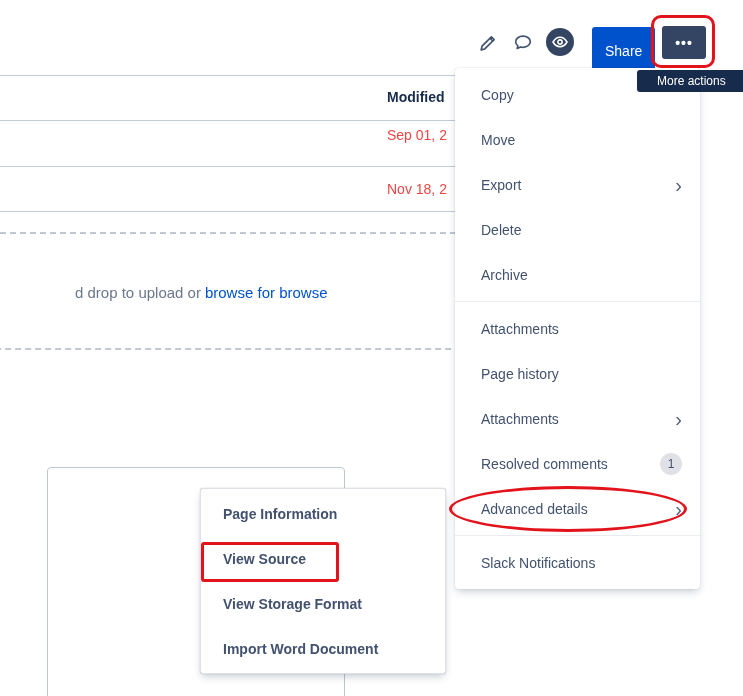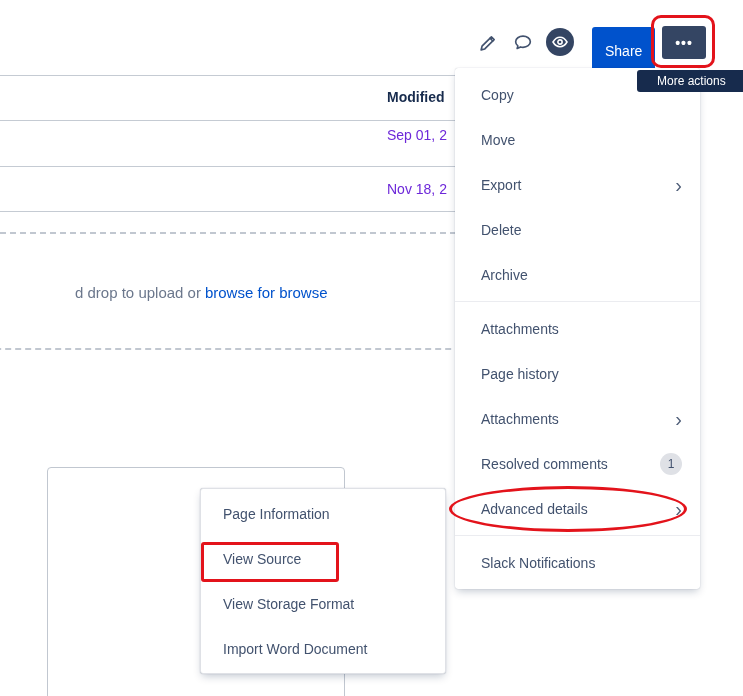--- a/index.html
+++ b/index.html
@@ -8,21 +8,21 @@
     width: 743px; height: 696px;
     background: #ffffff;
     font-family: "Liberation Sans", sans-serif;
     -webkit-font-smoothing: antialiased;
   }
   .stage { position: relative; width: 743px; height: 696px; overflow: hidden; background: #fff; }
 
   
   .hline { position: absolute; left: 0; width: 456px; height: 1px; background: #C5CBD3; z-index: 1; }
   .th { position: absolute; left: 387px; top: 89px; font-size: 14px; font-weight: 700; color: #172B4D; z-index: 1; white-space: nowrap; }
-  .cell { position: absolute; left: 387px; font-size: 14px; color: #6d28d9; z-index: 1; white-space: nowrap; }
+  .cell { position: absolute; left: 387px; font-size: 14px; color: #ef4444; z-index: 1; white-space: nowrap; }
 
   
   .dropzone { position: absolute; left: -24px; top: 232px; width: 494px; height: 118px;
               border: 2px dashed #C1C7D0; border-radius: 4px; z-index: 0; }
   .dropzone-text { position: absolute; left: 75px; top: 284px; font-size: 15px; color: #6B778C; z-index: 1; white-space: nowrap; }
   .browse { color: #0052CC; text-decoration: none; cursor: pointer; margin-left: 4px; }
 
   
   .panel { position: absolute; left: 47px; top: 467px; width: 298px; height: 260px;
            border: 1px solid #C1C7D0; border-radius: 4px; z-index: 1; background: transparent; }
@@ -57,21 +57,21 @@
   .chevron { color: #505F79; font-size: 20px; line-height: 1; font-weight: 400; }
   .badge { min-width: 22px; height: 22px; border-radius: 50%; background: #DFE1E6; color: #42526E;
            font-size: 12px; display: flex; align-items: center; justify-content: center; }
 
   
   .submenu { position: absolute; left: 200px; top: 488px; width: 246px; background: #fff;
              border: 1px solid #DFE1E6; border-radius: 3px;
              box-shadow: 0 4px 8px -2px rgba(9,30,66,.25), 0 0 1px rgba(9,30,66,.31);
              padding: 2px 0; z-index: 11; }
   .submenu-item { height: 45px; display: flex; align-items: center; padding: 0 16px 0 22px;
-                  font-size: 14px; color: #42526E; cursor: pointer; }
+                  font-size: 14px; color: #42526E; cursor: pointer; font-weight: bold; }
 
   
   .anno { position: absolute; border: 3px solid #E3131B; z-index: 30; pointer-events: none; background: transparent; }
   .anno-more { left: 651px; top: 15px; width: 64px; height: 53px; border-radius: 10px; }
   .anno-oval { left: 449px; top: 486px; width: 238px; height: 46px; border-radius: 50%; }
   .anno-rect { left: 201px; top: 542px; width: 138px; height: 40px; border-radius: 3px; }
 </style>
 </head>
 <body>
 

